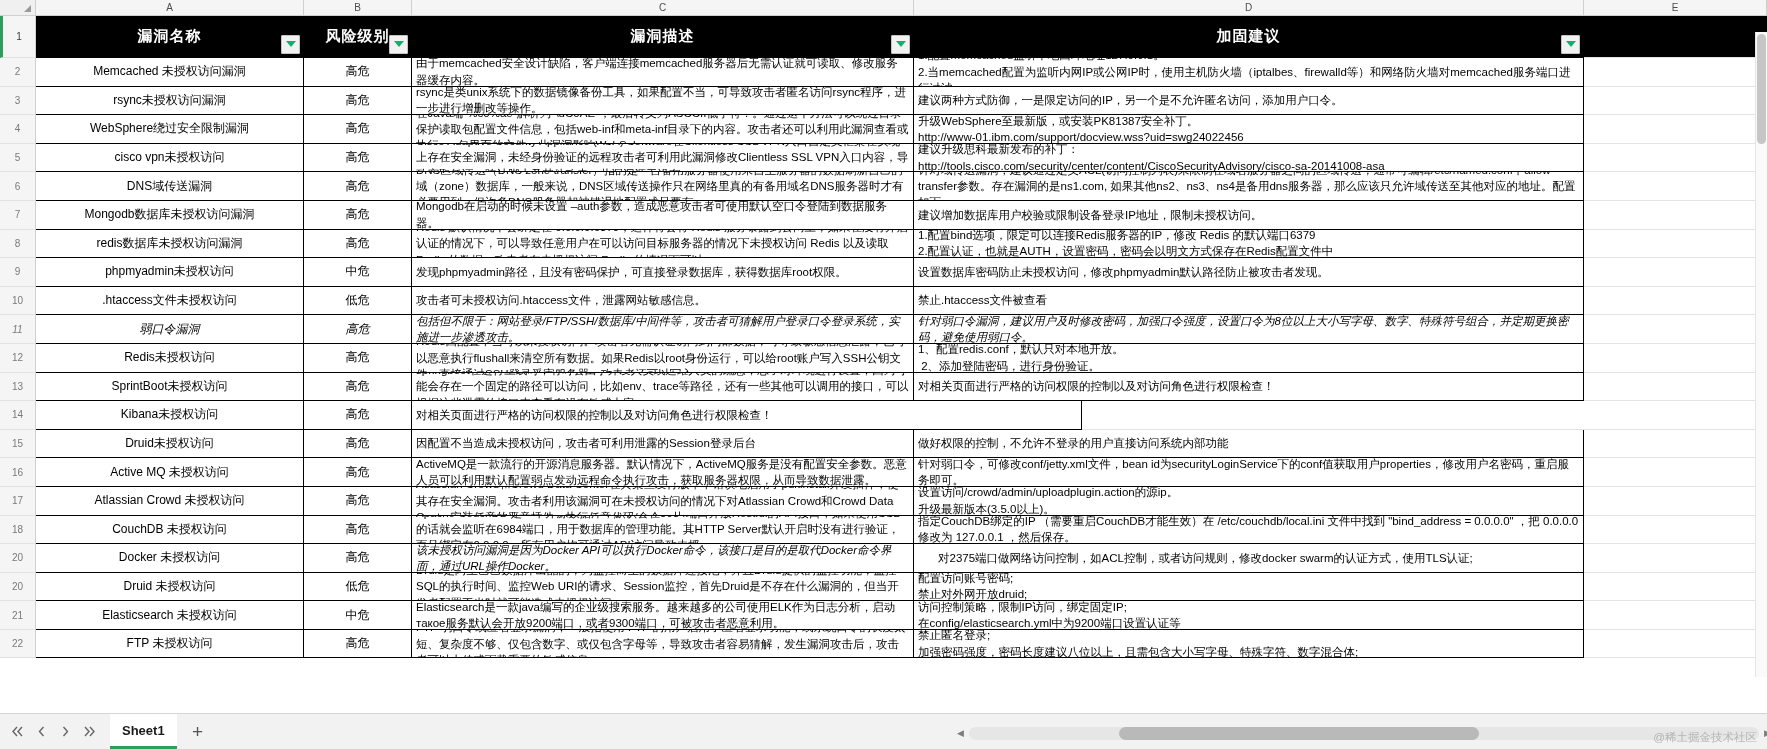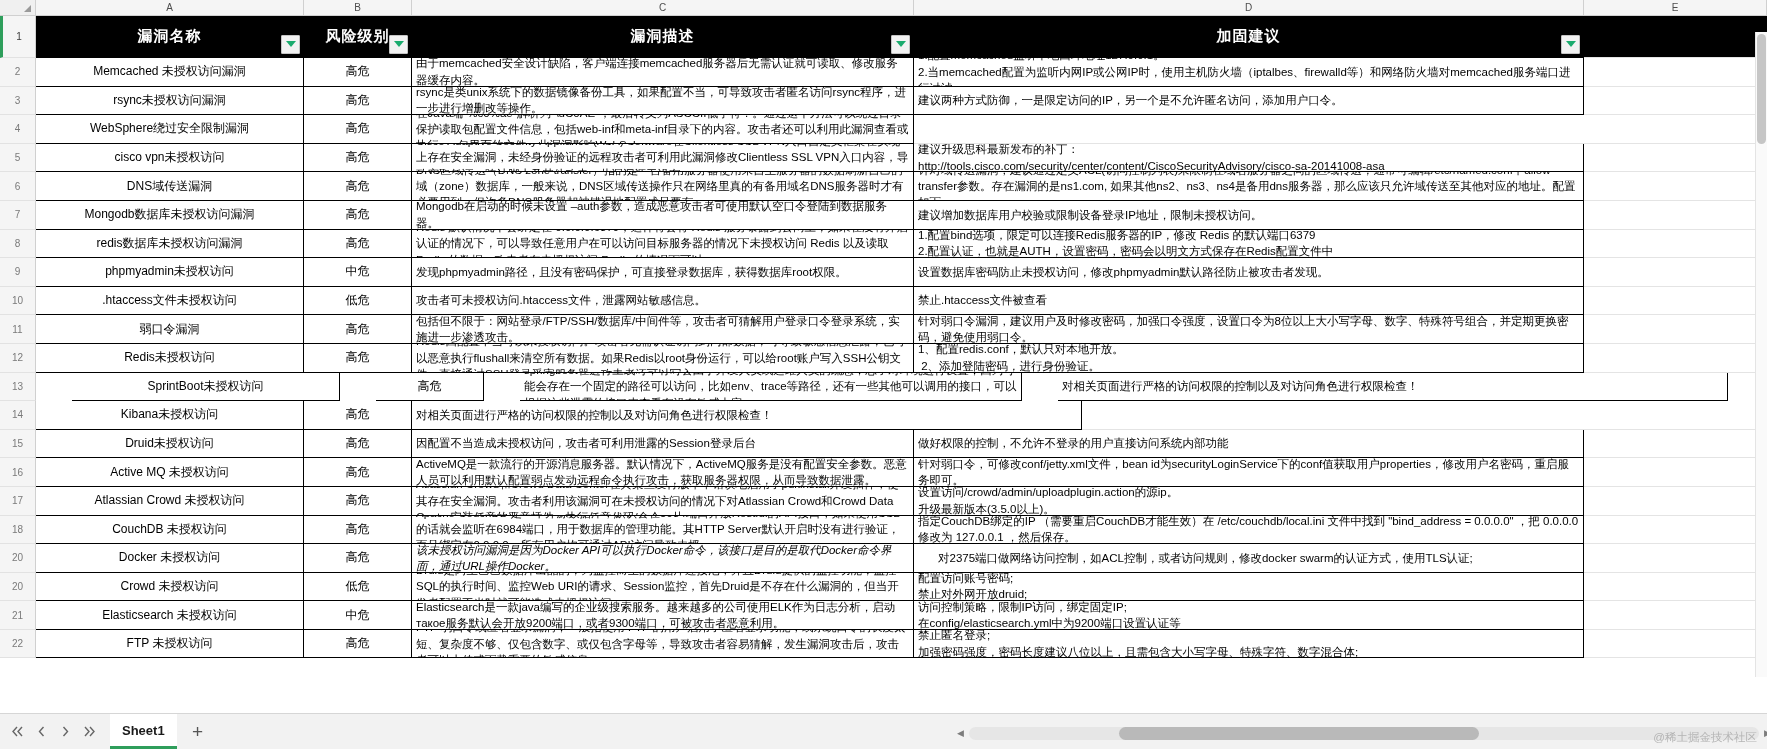--- a/index.html
+++ b/index.html
@@ -208,20 +208,24 @@
           <div class="rowhead">4</div>
           <div class="cell c-name" style="width: 268px; flex: 0 0 268px;">
             <div style="white-space: pre-wrap; width: 100%;">WebSphere绕过安全限制漏洞</div>
           </div>
           <div class="cell c-level" style="width: 108px; flex: 0 0 108px;">
             <div style="white-space: pre-wrap; width: 100%;">高危</div>
           </div>
           <div class="cell c-desc" style="width: 502px; flex: 0 0 502px;">
             <div style="white-space: pre-wrap; width: 100%;">在Java端"%c0%ae"解析为"\uC0AE"，最后转义为ASCCII低字符"."。通过这个方法可以绕过目录保护读取包配置文件信息，包括web-inf和meta-inf目录下的内容。攻击者还可以利用此漏洞查看或执行war包里面的文件。此漏洞影响WebSphere</div>
           </div>
+          <div class="cell c-fix" style="width: 670px; flex: 0 0 670px;">
+            <div style="white-space: pre-wrap; width: 100%;">升级WebSphere至最新版，或安装PK81387安全补丁。
+http://www-01.ibm.com/support/docview.wss?uid=swg24022456</div>
+          </div>
           <div class="cell blank" style="flex: 1 1 auto;"></div>
         </div>
         <div class="row" style="height: 28.6px;">
           <div class="rowhead">5</div>
           <div class="cell c-name" style="width: 268px; flex: 0 0 268px;">
             <div style="white-space: pre-wrap; width: 100%;">cisco vpn未授权访问</div>
           </div>
           <div class="cell c-level" style="width: 108px; flex: 0 0 108px;">
             <div style="white-space: pre-wrap; width: 100%;">高危</div>
           </div>
@@ -308,21 +312,21 @@
             <div style="white-space: pre-wrap; width: 100%;">低危</div>
           </div>
           <div class="cell c-desc" style="width: 502px; flex: 0 0 502px;">
             <div style="white-space: pre-wrap; width: 100%;">攻击者可未授权访问.htaccess文件，泄露网站敏感信息。</div>
           </div>
           <div class="cell c-fix" style="width: 670px; flex: 0 0 670px;">
             <div style="white-space: pre-wrap; width: 100%;">禁止.htaccess文件被查看</div>
           </div>
           <div class="cell blank" style="flex: 1 1 auto;"></div>
         </div>
-        <div class="row" style="height: 28.6px;">
+        <div class="row" style="height: 28.6px; font-style: italic;">
           <div class="rowhead">11</div>
           <div class="cell c-name" style="width: 268px; flex: 0 0 268px;">
             <div style="white-space: pre-wrap; width: 100%;">弱口令漏洞</div>
           </div>
           <div class="cell c-level" style="width: 108px; flex: 0 0 108px;">
             <div style="white-space: pre-wrap; width: 100%;">高危</div>
           </div>
           <div class="cell c-desc" style="width: 502px; flex: 0 0 502px;">
             <div style="white-space: pre-wrap; width: 100%;">包括但不限于：网站登录/FTP/SSH/数据库/中间件等，攻击者可猜解用户登录口令登录系统，实施进一步渗透攻击。</div>
           </div>
@@ -341,21 +345,21 @@
           </div>
           <div class="cell c-desc" style="width: 502px; flex: 0 0 502px;">
             <div style="white-space: pre-wrap; width: 100%;">Redis因配置不当可以未授权访问。攻击者无需认证访问到内部数据，可导致敏感信息泄露，也可以恶意执行flushall来清空所有数据。如果Redis以root身份运行，可以给root账户写入SSH公钥文件，直接通过SSH登录受害服务器，攻击者还可以写入</div>
           </div>
           <div class="cell c-fix" style="width: 670px; flex: 0 0 670px;">
             <div style="white-space: pre-wrap; width: 100%;">1、配置redis.conf，默认只对本地开放。
  2、添加登陆密码，进行身份验证。</div>
           </div>
           <div class="cell blank" style="flex: 1 1 auto;"></div>
         </div>
-        <div class="row" style="height: 28.6px; gap: 36px;">
+        <div class="row" style="height: 28.6px;">
           <div class="rowhead">13</div>
           <div class="cell c-name" style="width: 268px; flex: 0 0 268px;">
             <div style="white-space: pre-wrap; width: 100%;">SprintBoot未授权访问</div>
           </div>
           <div class="cell c-level" style="width: 108px; flex: 0 0 108px;">
             <div style="white-space: pre-wrap; width: 100%;">高危</div>
           </div>
           <div class="cell c-desc" style="width: 502px; flex: 0 0 502px;">
             <div style="white-space: pre-wrap; width: 100%;">springboot在进行上线时，有时会由于开发人员或运维人员的疏忽，忘了对环境进行设置，因为可能会存在一个固定的路径可以访问，比如env、trace等路径，还有一些其他可以调用的接口，可以根据这些泄露的接口来查看有没有敏感内容。</div>
           </div>
@@ -454,21 +458,21 @@
             <div style="white-space: pre-wrap; width: 100%; font-style: italic;">该未授权访问漏洞是因为Docker API可以执行Docker命令，该接口是目的是取代Docker命令界面，通过URL操作Docker。</div>
           </div>
           <div class="cell c-fix" style="width: 670px; flex: 0 0 670px;">
             <div style="white-space: pre-wrap; width: 100%; margin-left: 20px;">对2375端口做网络访问控制，如ACL控制，或者访问规则，修改docker swarm的认证方式，使用TLS认证;</div>
           </div>
           <div class="cell blank" style="flex: 1 1 auto;"></div>
         </div>
         <div class="row" style="height: 28.6px;">
           <div class="rowhead">20</div>
           <div class="cell c-name" style="width: 268px; flex: 0 0 268px;">
-            <div style="white-space: pre-wrap; width: 100%;">Crowd 未授权访问</div>
+            <div style="white-space: pre-wrap; width: 100%;">Druid 未授权访问</div>
           </div>
           <div class="cell c-level" style="width: 108px; flex: 0 0 108px;">
             <div style="white-space: pre-wrap; width: 100%;">低危</div>
           </div>
           <div class="cell c-desc" style="width: 502px; flex: 0 0 502px;">
             <div style="white-space: pre-wrap; width: 100%;">Druid是阿里巴巴数据库出品的，为监控而生的数据库连接池，并且Druid提供的监控功能，监控SQL的执行时间、监控Web URI的请求、Session监控，首先Druid是不存在什么漏洞的，但当开发者配置不当时就可能造成未授权访问</div>
           </div>
           <div class="cell c-fix" style="width: 670px; flex: 0 0 670px;">
             <div style="white-space: pre-wrap; width: 100%;">配置访问账号密码;
 禁止对外网开放druid;</div>

